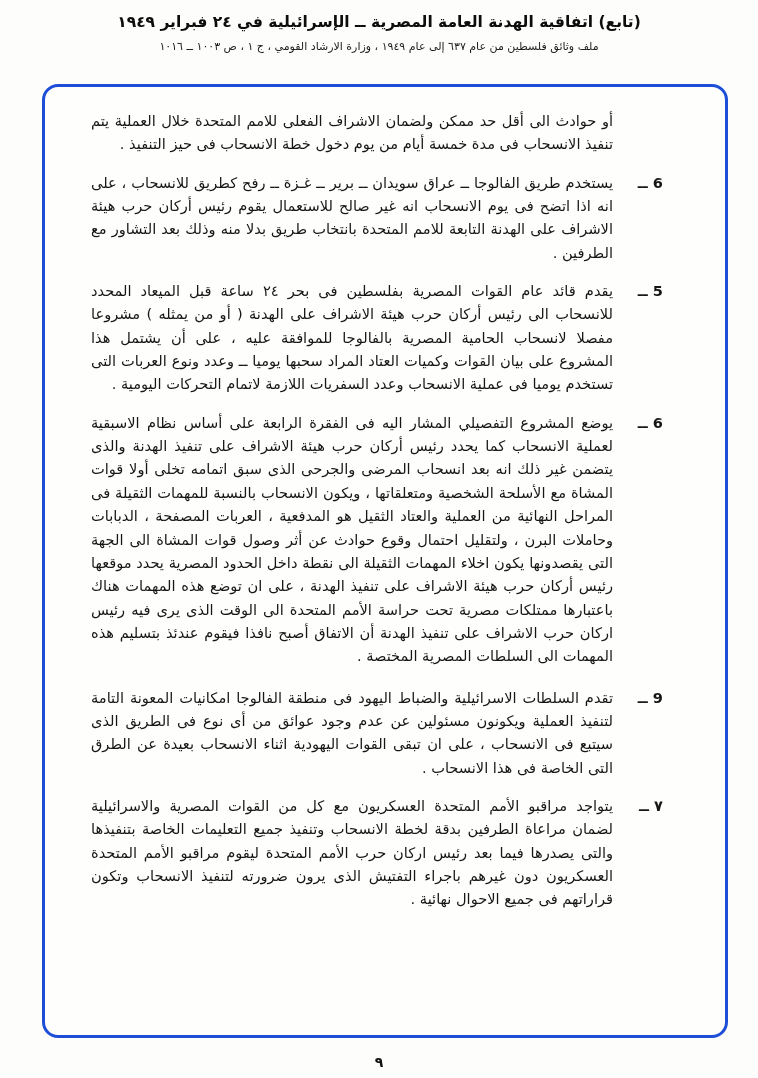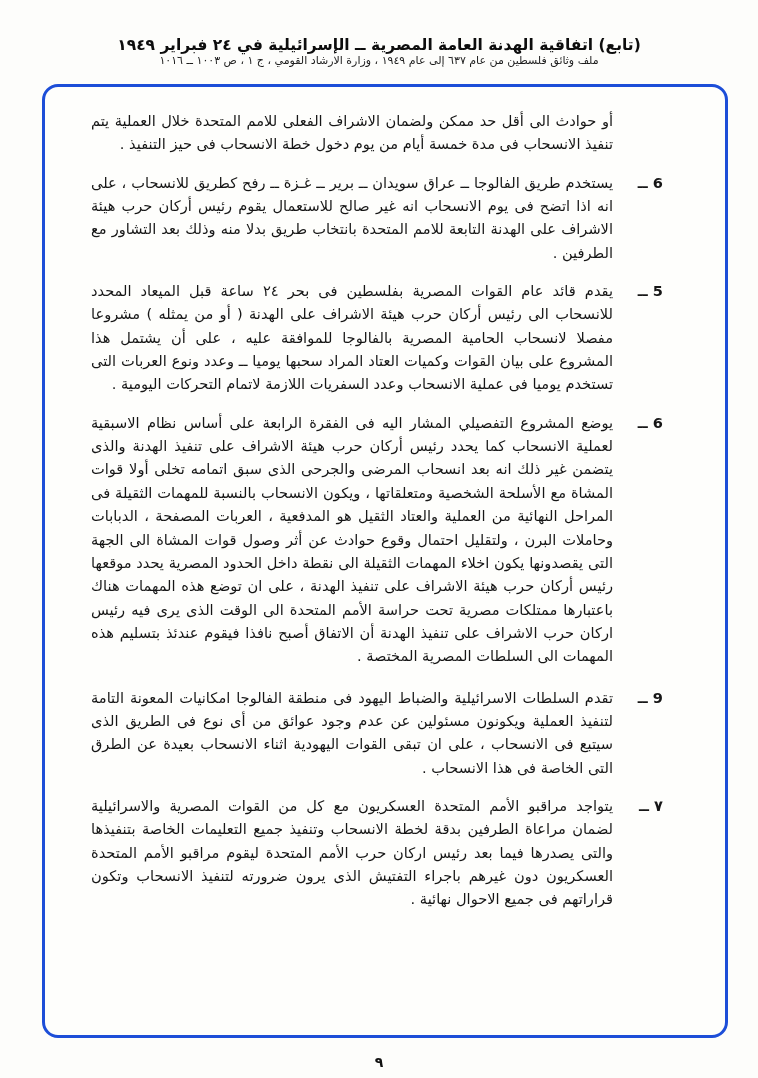--- a/index.html
+++ b/index.html
@@ -16,30 +16,31 @@
     overflow: hidden;
   }
   .page {
     position: absolute;
     inset: 0;
     background: #fdfdfb;
   }
   .header {
     direction: rtl;
     text-align: center;
-    padding-top: 36px;
+    padding-top: 13px;
   }
   .title {
     font-weight: bold;
     font-size: 15.5px;
     letter-spacing: 0.2px;
     color: #0d0d0d;
   }
   .subtitle {
     font-size: 11px;
+    margin-top: 9px;
     color: #1c1c1c;
     text-align: center;
   }
   .green-box {
     position: absolute;
     left: 42px;
     top: 84px;
     width: 686px;
     height: 954px;
     border: 3px solid #1d4ed8;

